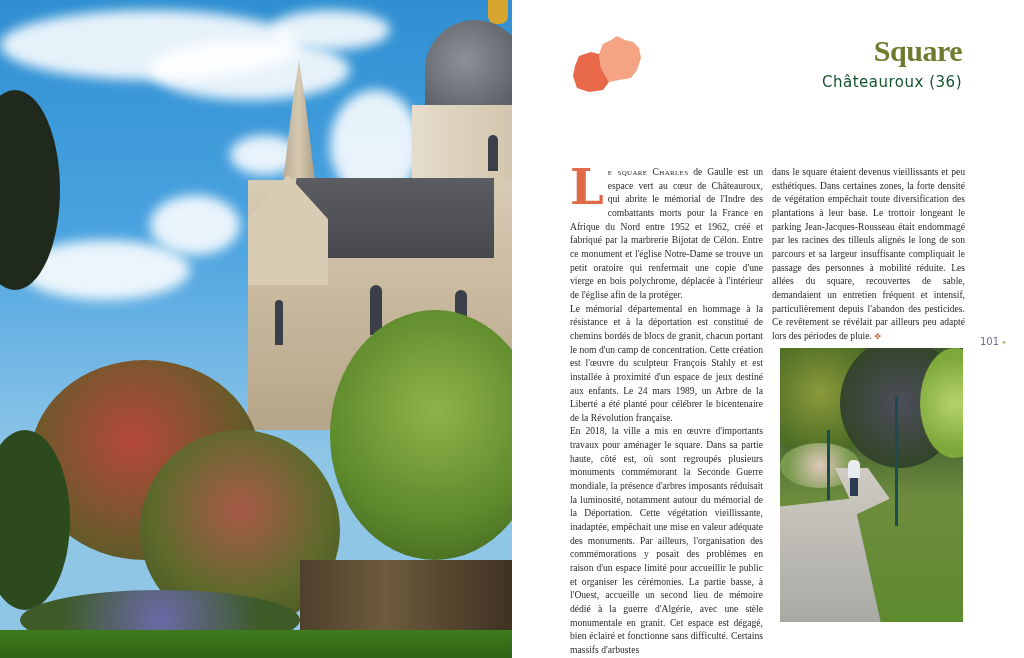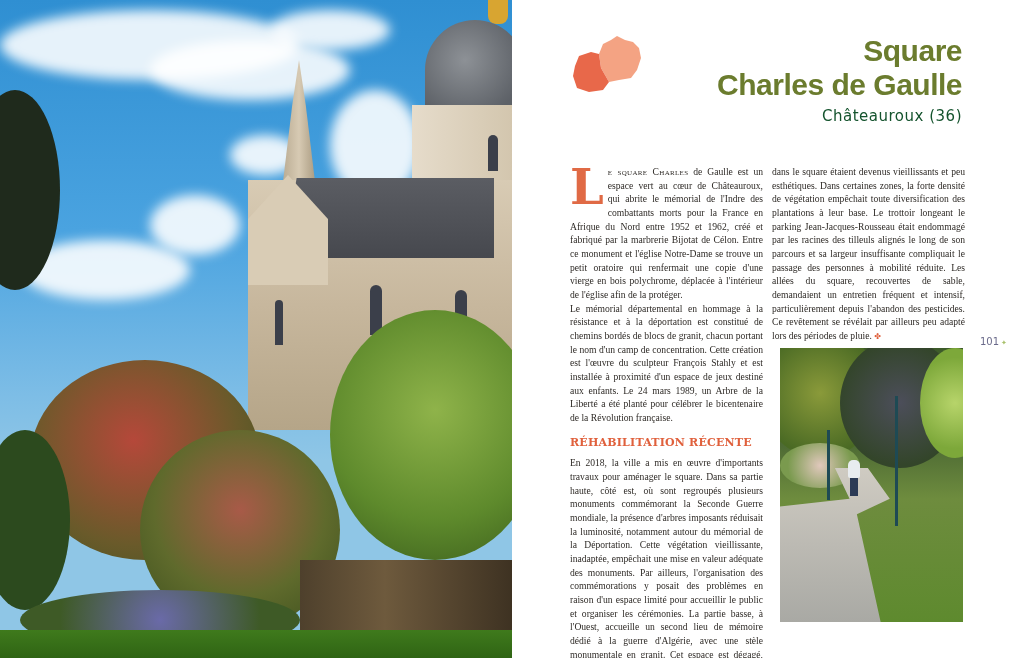--- a/index.html
+++ b/index.html
@@ -48,21 +48,21 @@
   }
   .lawn { position: absolute; left: 0; top: 630px; width: 512px; height: 28px; background: linear-gradient(180deg,#3f7a1c,#2f6414); }
 
   
   .right-page { position: absolute; left: 512px; top: 0; width: 512px; height: 658px; background: #ffffff; }
 
   .region-map { position: absolute; left: 573px; top: 36px; width: 70px; height: 58px; }
 
   .title-block { position: absolute; right: 62px; top: 34px; text-align: right; }
   .title {
-    font-family: Liberation Sans, sans-serif; font-weight: bold; color: #6b7c2e;
+    font-family: Liberation Serif, serif; font-weight: bold; color: #6b7c2e;
     font-size: 30px; line-height: 34px; letter-spacing: -0.5px;
   }
   .subtitle {
     font-family: "DejaVu Sans", sans-serif; color: #14532d; font-size: 15px;
     line-height: 20px; margin-top: 4px; letter-spacing: 0.5px;
   }
 
   .col {
     position: absolute; top: 165px; width: 193px;
     font-family: "Liberation Serif", serif; font-size: 9.6px; line-height: 13.65px;
@@ -138,30 +138,28 @@
 
 <div class="right-page"></div>
 
 <svg class="region-map" viewBox="0 0 70 58">
   <path d="M30 8 L38 4 L44 0 L52 4 L60 6 L66 12 L68 22 L64 34 L58 42 L46 44 L36 46 L28 32 L26 18 Z" fill="#f4a383"></path>
   <path d="M6 20 L18 16 L26 18 L28 32 L36 46 L30 54 L16 56 L4 52 L0 40 L2 30 Z" fill="#e8684a"></path>
 </svg>
 
 <div class="title-block">
   <div class="title">Square</div>
-  <div class="title">Charles de Gaulle</div>
   <div class="subtitle">Châteauroux (36)</div>
 </div>
 
 <div class="col col-1">
   <p>
     <span class="dropcap">L</span><span class="smallcaps">e square Charles</span><span> de Gaulle est un espace vert au cœur de Châteauroux, qui abrite le mémorial de l'Indre des combattants morts pour la France en Afrique du Nord entre 1952 et 1962, créé et fabriqué par la marbrerie Bijotat de Célon. Entre ce monument et l'église Notre-Dame se trouve un petit oratoire qui renfermait une copie d'une vierge en bois polychrome, déplacée à l'intérieur de l'église afin de la protéger.</span>
   </p>
   <p>Le mémorial départemental en hommage à la résistance et à la déportation est constitué de chemins bordés de blocs de granit, chacun portant le nom d'un camp de concentration. Cette création est l'œuvre du sculpteur François Stahly et est installée à proximité d'un espace de jeux destiné aux enfants. Le 24 mars 1989, un Arbre de la Liberté a été planté pour célébrer le bicentenaire de la Révolution française.</p>
-  <div class="section-heading">RÉHABILITATION RÉCENTE</div>
   <p>En 2018, la ville a mis en œuvre d'importants travaux pour aménager le square. Dans sa partie haute, côté est, où sont regroupés plusieurs monuments commémorant la Seconde Guerre mondiale, la présence d'arbres imposants réduisait la luminosité, notamment autour du mémorial de la Déportation. Cette végétation vieillissante, inadaptée, empêchait une mise en valeur adéquate des monuments. Par ailleurs, l'organisation des commémorations y posait des problèmes en raison d'un espace limité pour accueillir le public et organiser les cérémonies. La partie basse, à l'Ouest, accueille un second lieu de mémoire dédié à la guerre d'Algérie, avec une stèle monumentale en granit. Cet espace est dégagé, bien éclairé et fonctionne sans difficulté. Certains massifs d'arbustes</p>
 </div>
 
 <div class="col col-2">
   <p>
     <span>dans le square étaient devenus vieillissants et peu esthétiques. Dans certaines zones, la forte densité de végétation empêchait toute diversification des plantations à leur base. Le trottoir longeant le parking Jean-Jacques-Rousseau était endommagé par les racines des tilleuls alignés le long de son parcours et sa largeur insuffisante compliquait le passage des personnes à mobilité réduite. Les allées du square, recouvertes de sable, demandaient un entretien fréquent et intensif, particulièrement depuis l'abandon des pesticides. Ce revêtement se révélait par ailleurs peu adapté lors des périodes de pluie.</span>
     <span class="end-mark">✤</span>
   </p>
 </div>
 

